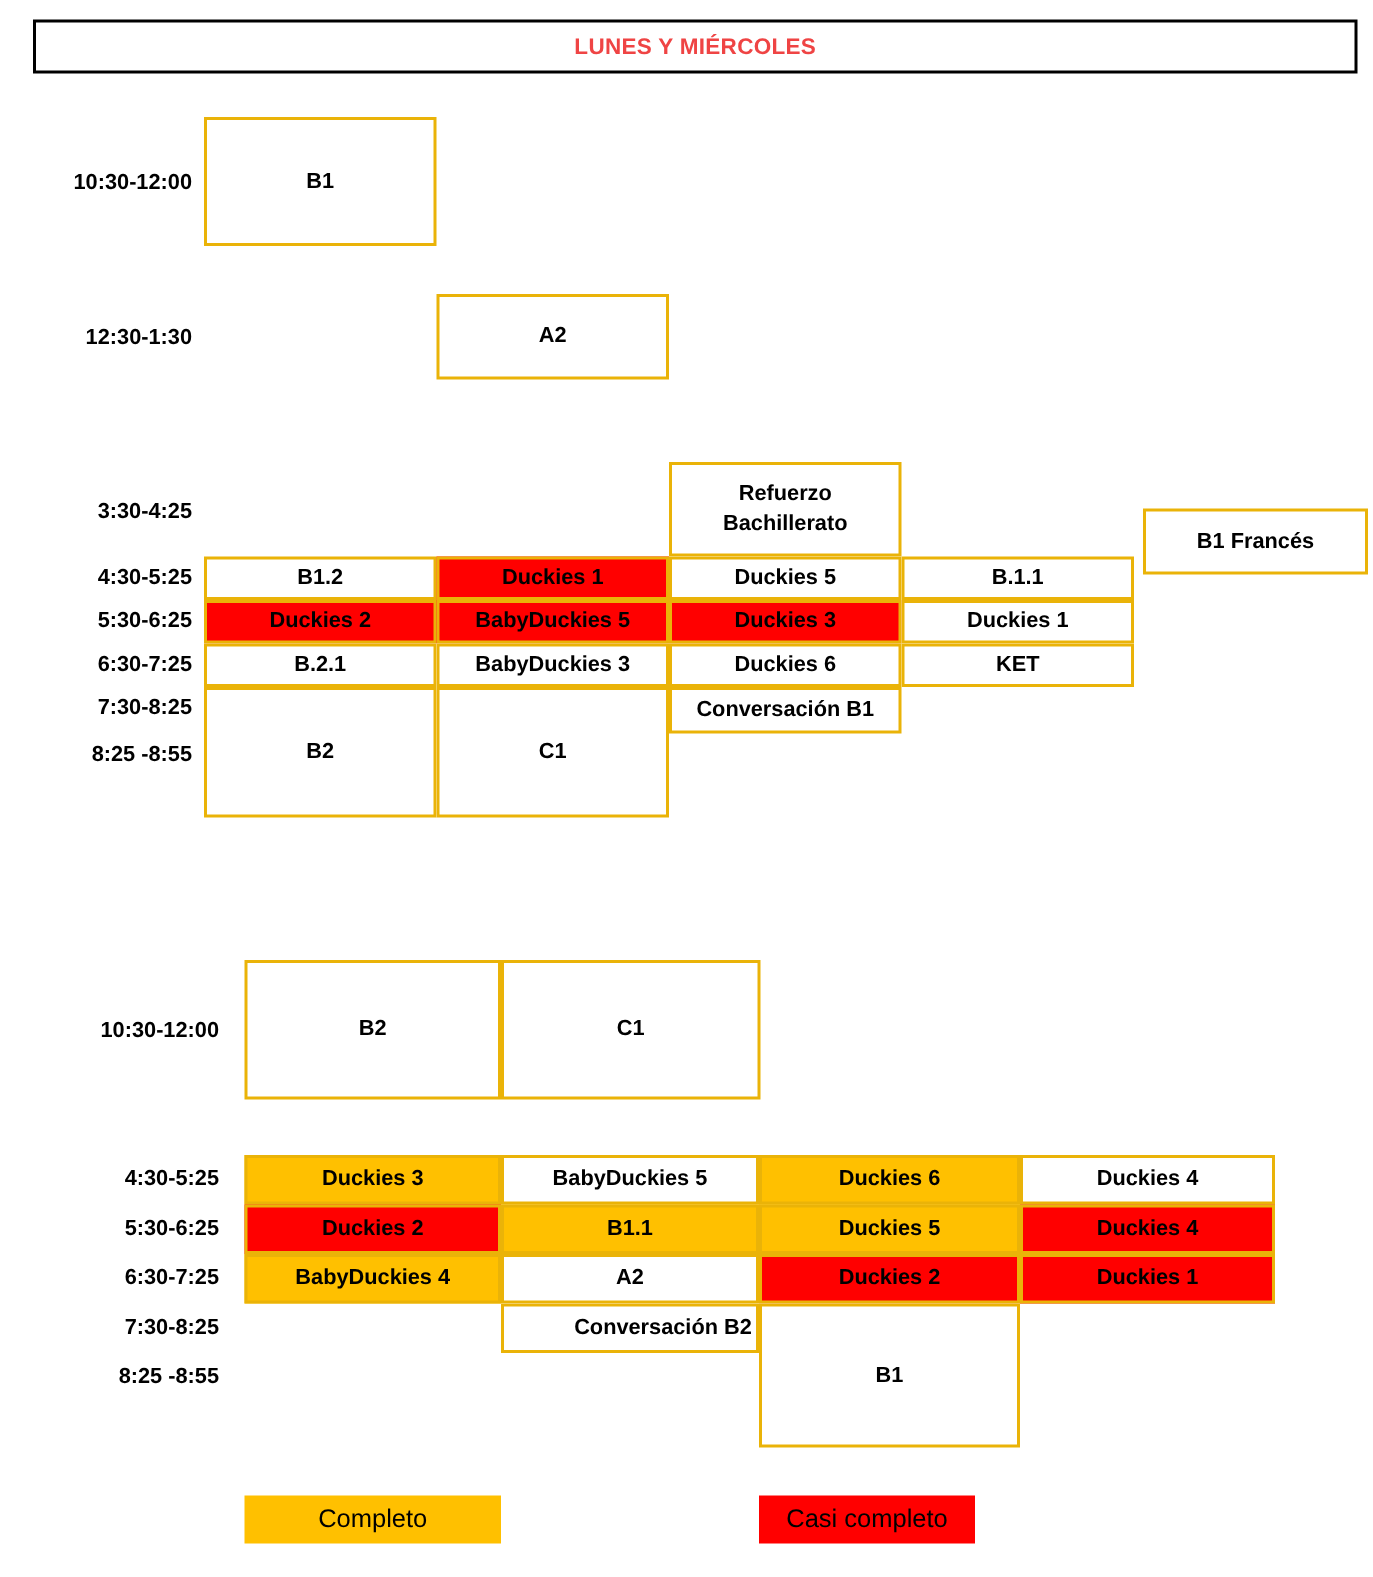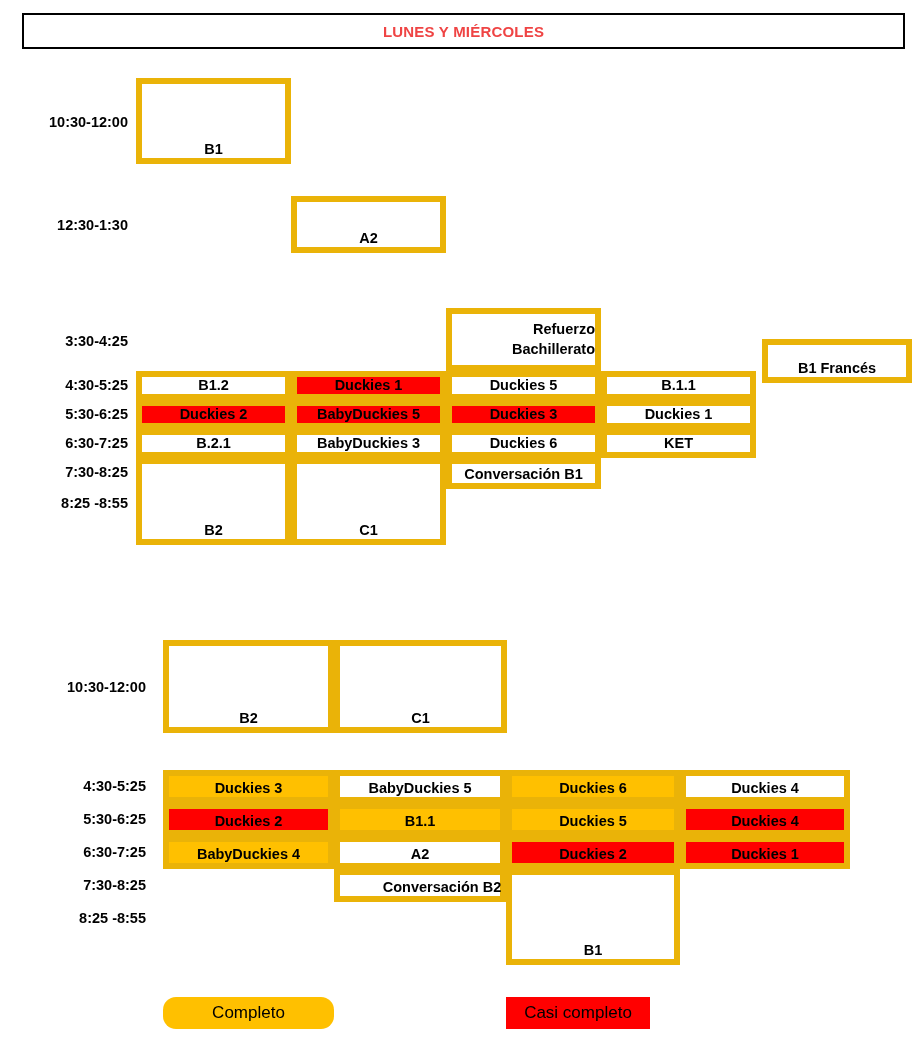--- a/index.html
+++ b/index.html
@@ -45,24 +45,24 @@
     white-space: nowrap;
     display: flex;
     align-items: center;
     justify-content: flex-end;
   }
 
   
   .cell {
     position: absolute;
     box-sizing: border-box;
-    border: 6px solid #eab308;
-    background: #ffffff;
-    display: flex;
-    align-items: flex-end;
+    border: 2px solid #eab308;
+    background: #ffffff;
+    display: flex;
+    align-items: center;
     justify-content: center;
     text-align: center;
     font-weight: bold;
     font-size: 14.5px;
     color: #000000;
     line-height: 1.25;
     white-space: nowrap;
   }
   .cell.two-line {
     white-space: normal;
@@ -227,20 +227,20 @@
   </div>
 
   <div class="cell white" style="left:334px; top:869px; width:172px; height:33px;padding-left:44px;">
     <span>Conversación B2</span>
   </div>
 
   <div class="cell white" style="left:506px; top:869px; width:174px; height:96px;">
     <span>B1</span>
   </div>
 
-  <div class="legend-chip amber" style="left:163px; top:997px; width:171px; height:32px;border-radius:13px;">
+  <div class="legend-chip amber" style="left:163px; top:997px; width:171px; height:32px;">
     <span>Completo</span>
   </div>
   <div class="legend-chip red" style="left:506px; top:997px; width:144px; height:32px;">
     <span>Casi completo</span>
   </div>
 
 </div>
 
 </body></html>

